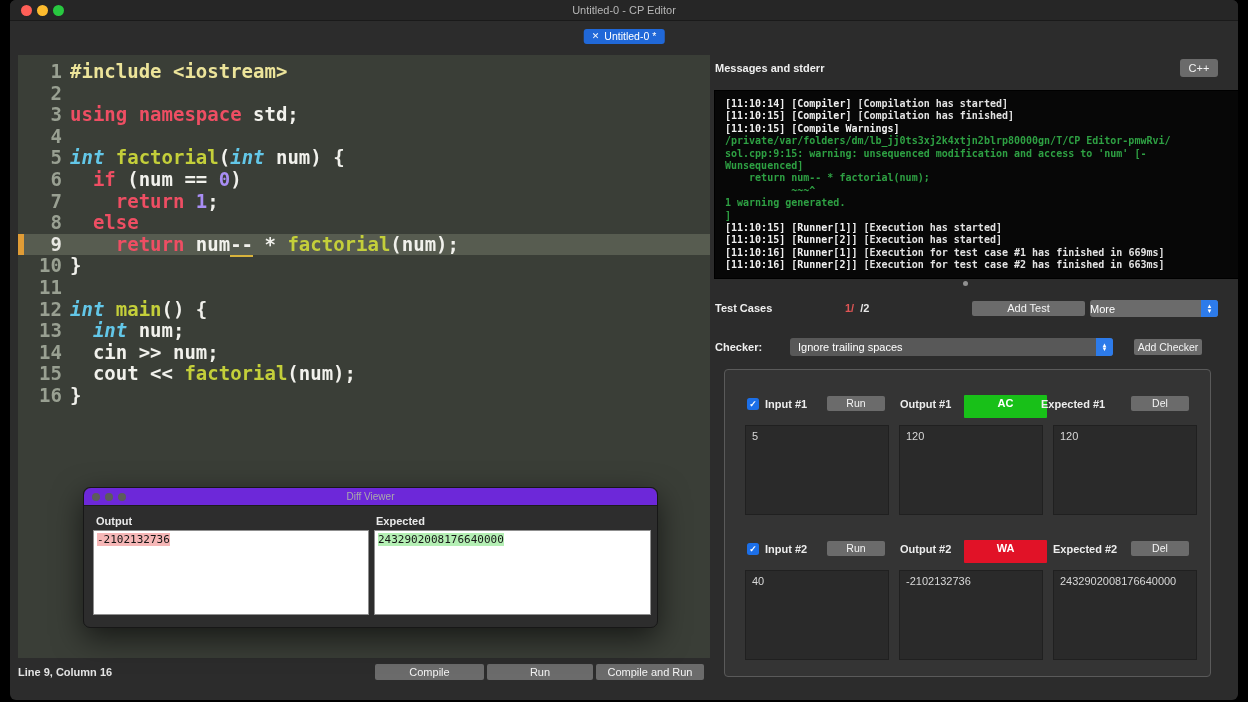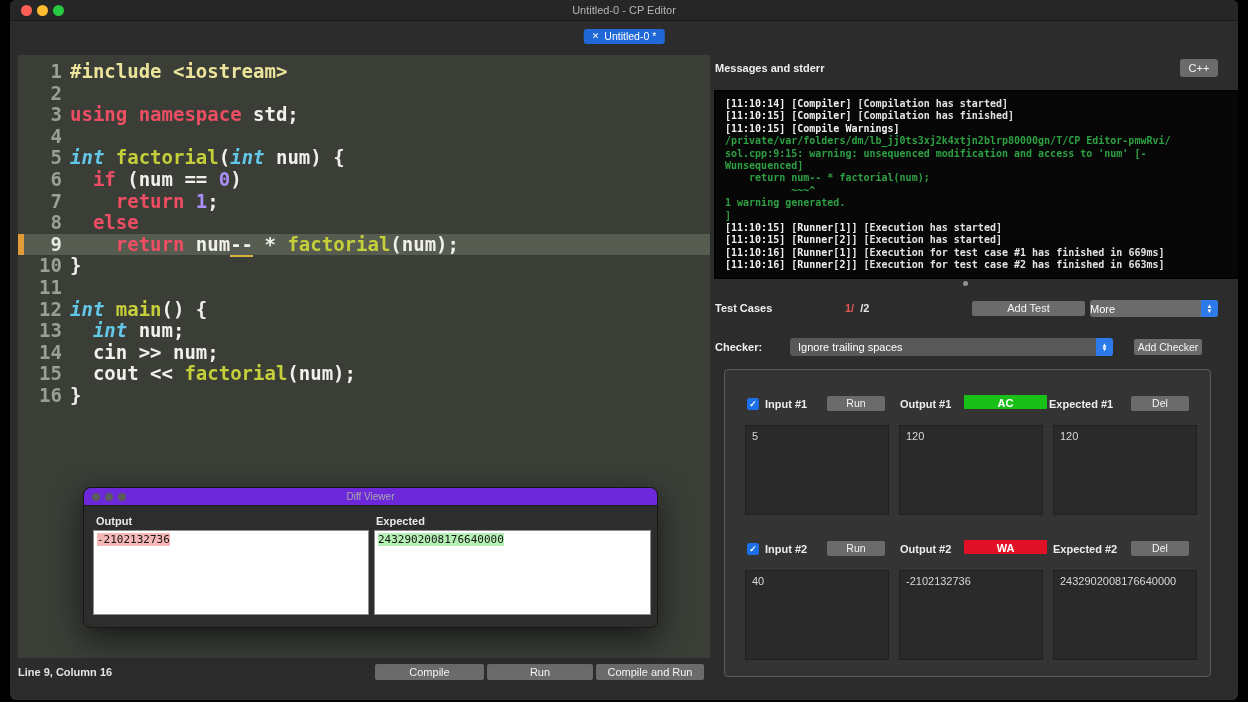--- a/index.html
+++ b/index.html
@@ -52,21 +52,21 @@
   .combo .cap{margin-left:auto;width:17px;align-self:stretch;background:#2d7bea;display:flex;flex-direction:column;align-items:center;justify-content:center;color:#fff;font-size:6px;line-height:4.5px;}
   .combo-more{left:1080px;top:300px;width:128px;height:17px;font-size:11px;}
   .checker-label{position:absolute;left:705px;top:341px;font-size:11px;font-weight:bold;color:#efefef;}
   .combo-checker{left:780px;top:338px;width:323px;height:18px;font-size:11px;padding-left:8px;background:#585858;}
   .btn-addchecker{left:1124px;top:339px;width:68px;height:16px;line-height:16px;font-size:10.5px;}
   
   .panel{position:absolute;left:714px;top:369px;width:487px;height:308px;background:#343434;border:1px solid #5a5a5a;border-radius:4px;}
   .cb{position:absolute;width:12px;height:12px;background:#1c6fe8;border-radius:2.5px;color:#fff;font-size:9px;line-height:12px;text-align:center;font-weight:bold;}
   .case-label{position:absolute;font-size:11px;font-weight:bold;color:#ededed;white-space:nowrap;}
   .pbtn{position:absolute;background:#6b6b6b;color:#f4f4f4;font-size:10.5px;text-align:center;border-radius:2px;border:none;font-family:"Liberation Sans",sans-serif;width:58px;height:15px;line-height:15px;}
-  .verdict{position:absolute;width:83px;height:14px;line-height:17px;text-align:center;color:#fff;font-size:11px;font-weight:bold;border-radius:1px;}
+  .verdict{position:absolute;width:83px;height:23px;line-height:17px;text-align:center;color:#fff;font-size:11px;font-weight:bold;border-radius:1px;}
   .tc-box{position:absolute;width:144px;height:90px;background:#2a2a2a;border:1px solid #202020;font-size:11px;color:#d8d8d8;padding:4px 6px;white-space:pre;overflow:hidden;}
   
   .diff{position:absolute;left:73px;top:487px;width:575px;height:141px;background:#2d2d2d;border:1px solid #171717;border-radius:7px;box-shadow:0 10px 30px rgba(0,0,0,.6);z-index:5;}
   .diff-titlebar{height:18px;background:#6d28d9;border-bottom:1px solid #1d1d1d;border-radius:7px 7px 0 0;position:relative;}
   .diff-dots{position:absolute;left:8px;top:5px;display:flex;gap:5px;}
   .ddot{width:8px;height:8px;border-radius:50%;background:#5c5c5c;}
   .diff-title{text-align:center;line-height:18px;font-size:10px;color:#ababab;}
   .diff-label{position:absolute;top:27px;font-size:11px;font-weight:bold;color:#e9e9e9;}
   .dl-out{left:12px;} .dl-exp{left:292px;}
   .diff-box{position:absolute;top:42px;width:276px;height:85px;background:#fff;border:1px solid #8f8f8f;padding:2px 3px;font-family:"DejaVu Sans Mono",monospace;font-size:11px;color:#151515;}
@@ -149,21 +149,21 @@
     </div>
     <button class="btn btn-addchecker">Add Checker</button>
 
     <div class="panel">
 
       <span class="cb" style="left:22px;top:28px;">✓</span>
       <span class="case-label" style="left:40px;top:28px;">Input #1</span>
       <button class="pbtn" style="left:102px;top:26px;">Run</button>
       <span class="case-label" style="left:175px;top:28px;">Output #1</span>
       <span class="verdict" style="left: 239px; top: 25px; background: rgb(24, 192, 24);">AC</span>
-      <span class="case-label" style="left:324px;top:28px;">Expected #1</span>
+      <span class="case-label" style="left:316px;top:28px;">Expected #1</span>
       <button class="pbtn" style="left:406px;top:26px;">Del</button>
       <div class="tc-box" style="left:20px;top:55px;">5</div>
       <div class="tc-box" style="left:174px;top:55px;">120</div>
       <div class="tc-box" style="left:328px;top:55px;">120</div>
 
       <span class="cb" style="left:22px;top:173px;">✓</span>
       <span class="case-label" style="left:40px;top:173px;">Input #2</span>
       <button class="pbtn" style="left:102px;top:171px;">Run</button>
       <span class="case-label" style="left:175px;top:173px;">Output #2</span>
       <span class="verdict" style="left: 239px; top: 170px; background: rgb(225, 18, 39);">WA</span>

